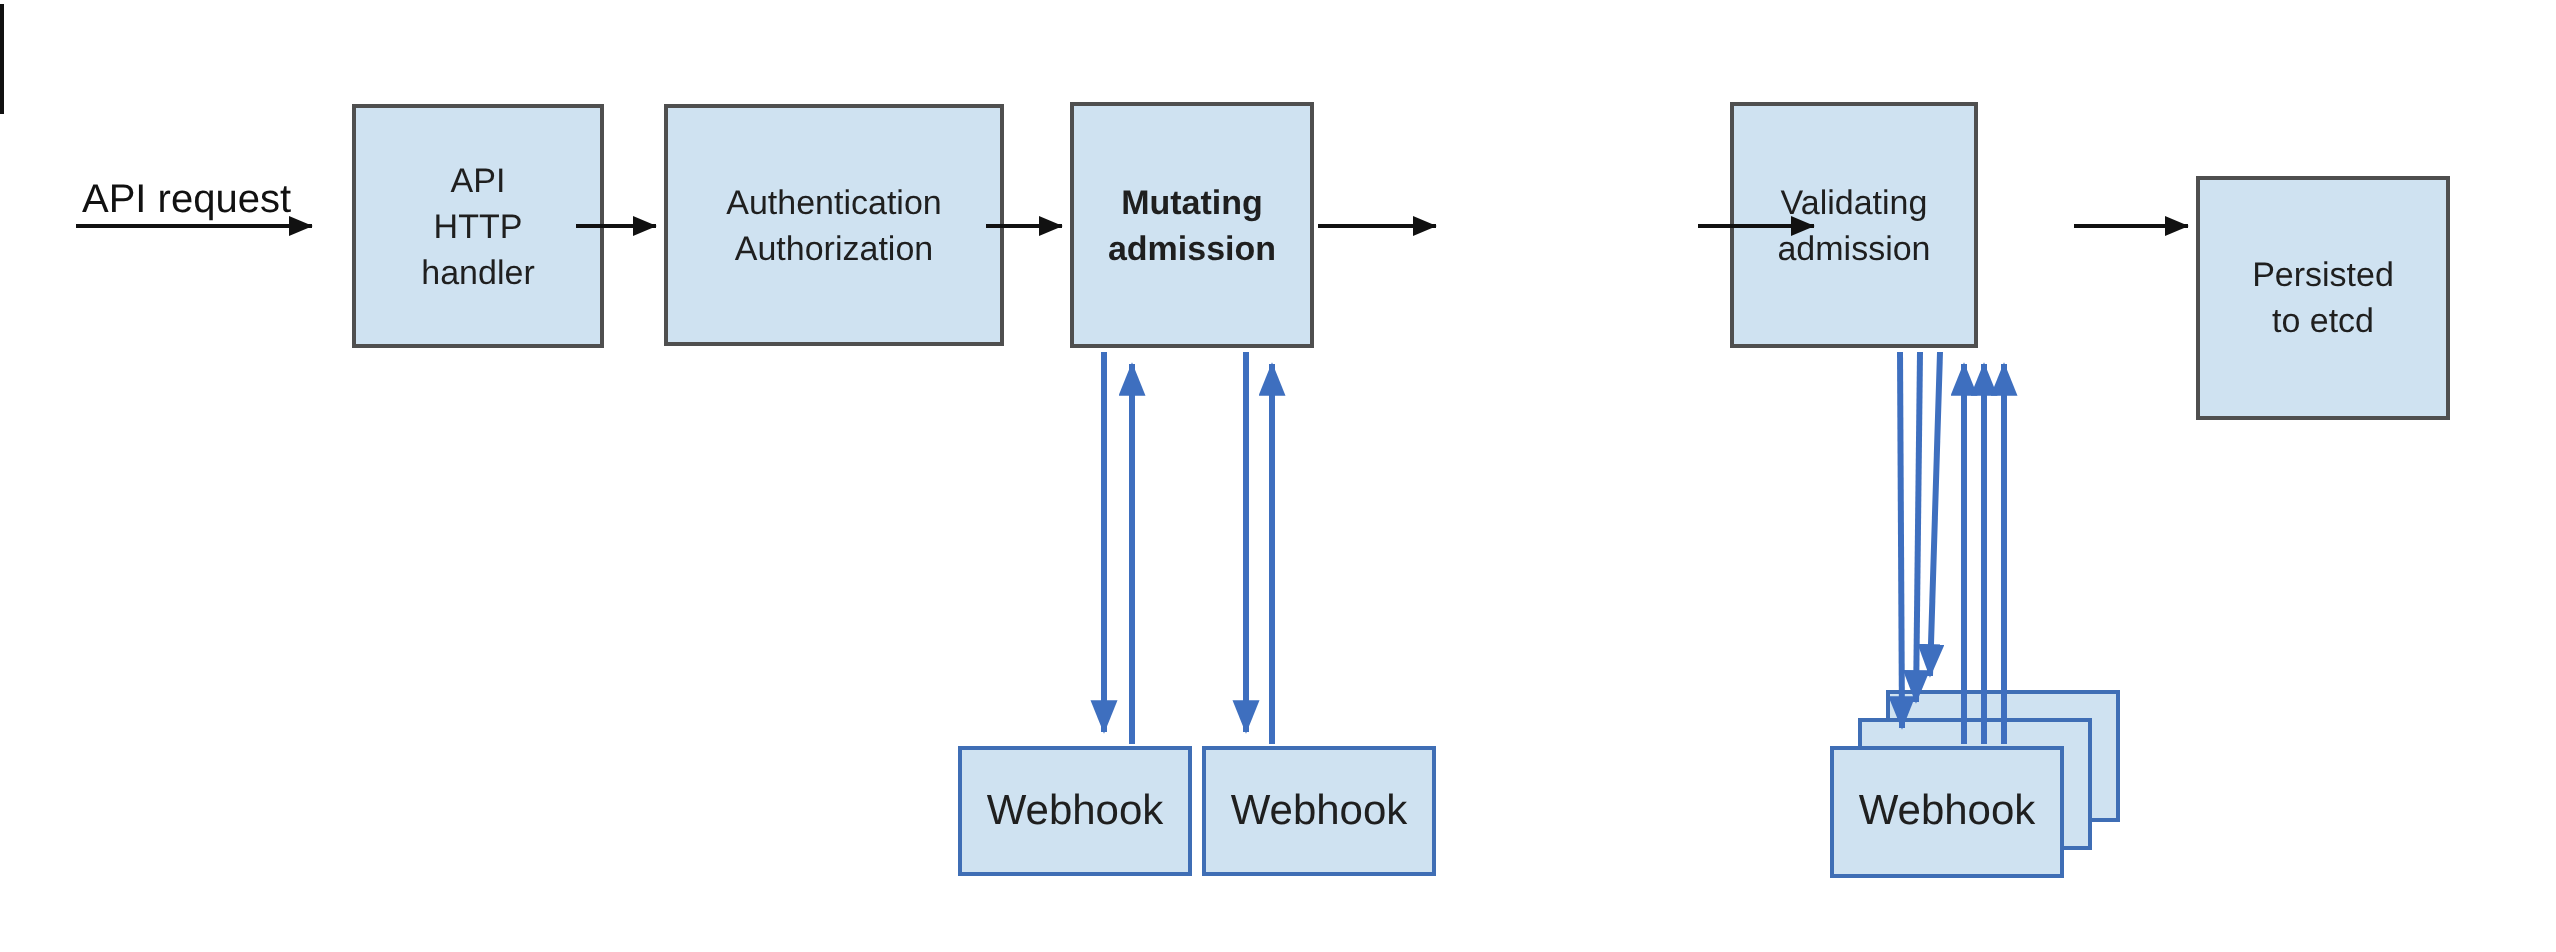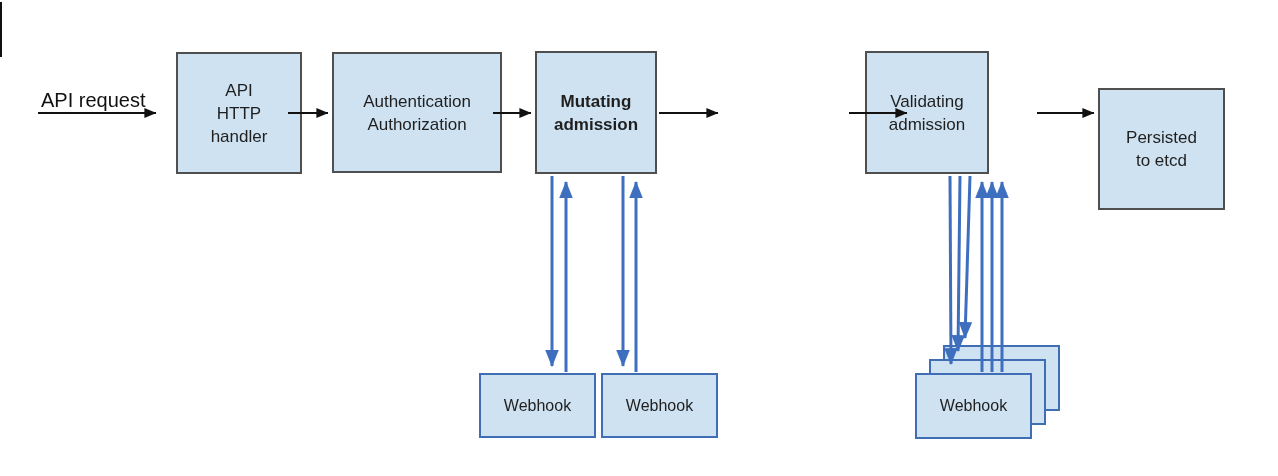--- a/index.html
+++ b/index.html
@@ -22,21 +22,21 @@
     font-size:17px;line-height:23px;
     color:#1f1f1f;
   }
   .node span{display:block;white-space:nowrap;}
   .webhook{
     position:absolute;
     box-sizing:border-box;
     background:#cfe2f1;
     border:2px solid #3f6eb5;
     display:flex;align-items:center;justify-content:center;
-    font-size:16px;color:#1f1f1f;
+    font-size:21px;color:#1f1f1f;
   }
   .request-label{
     position:absolute;
     left:41px;top:89px;
     font-size:20px;
     color:#111111;
     white-space:nowrap;
   }
   .edge-artifact{
     position:absolute;left:0;top:2px;width:2px;height:55px;background:#111111;

